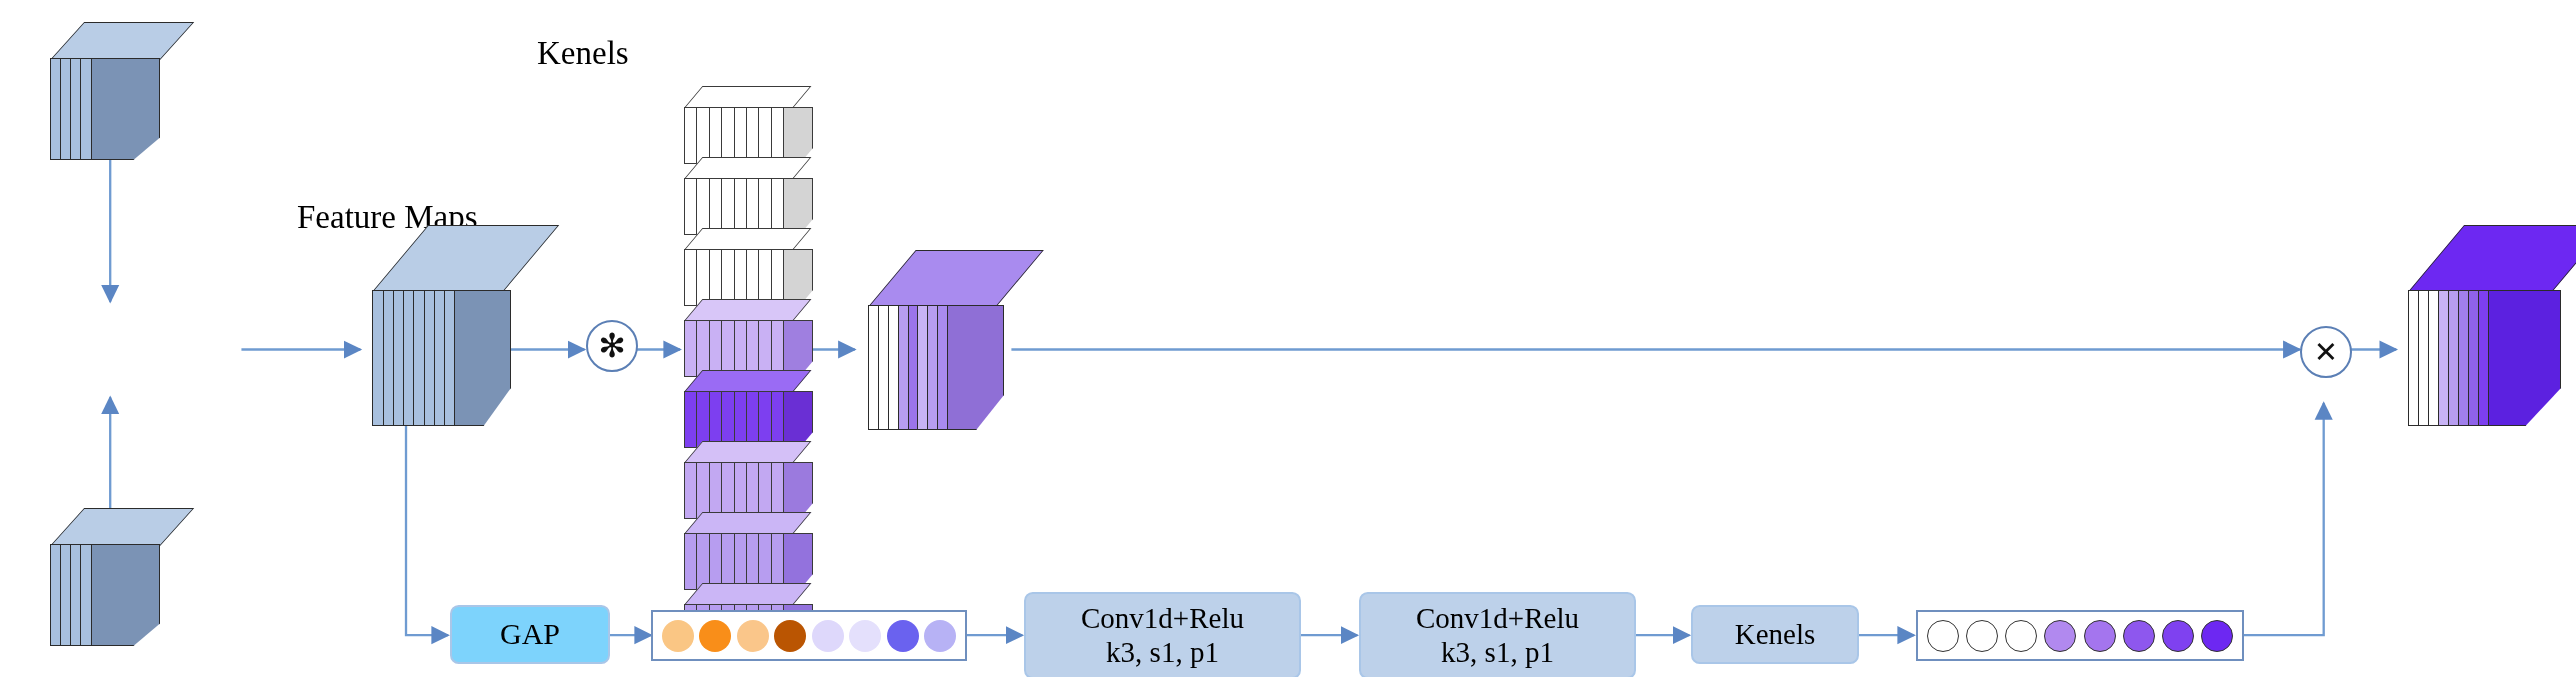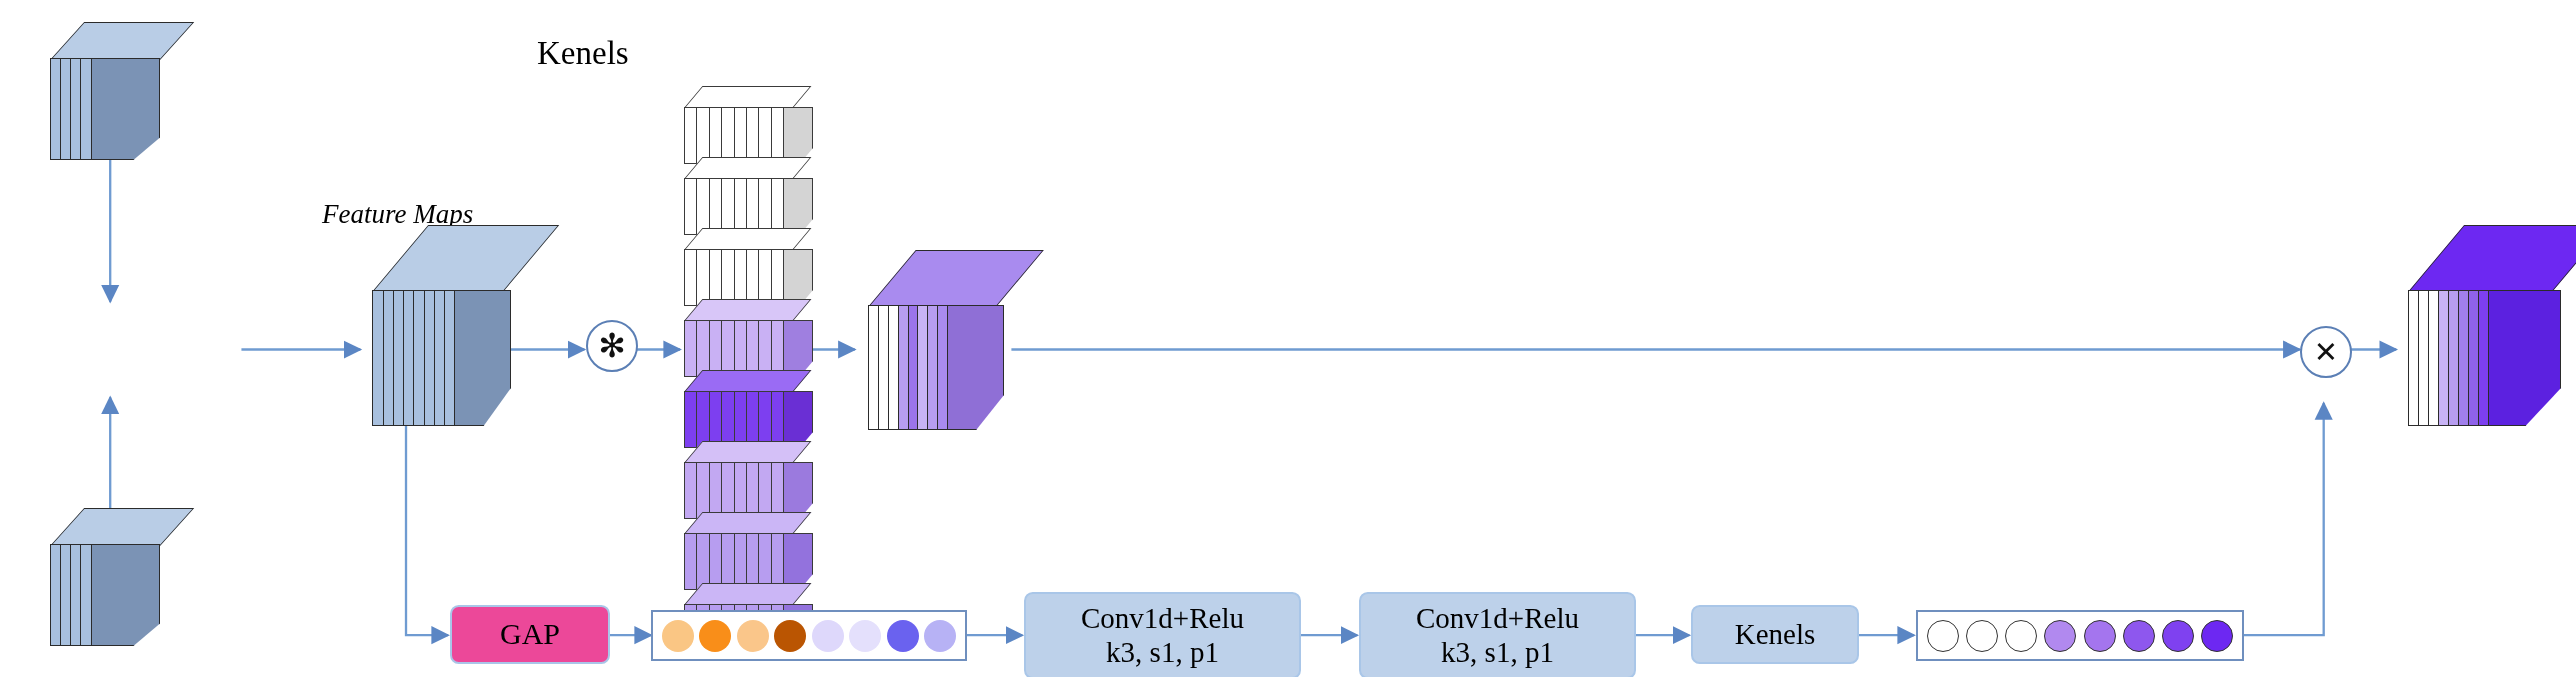--- a/index.html
+++ b/index.html
@@ -131,21 +131,21 @@
                 clip-path:polygon(0 0,100% 0,100% 78%,62% 100%,0 100%);"></div>
     <div class="front" style="left:11.6px;top:36px;width:42px;height:102px;background:#a8c0de;">
       <div class="sl" style="flex:1;background:#a8c0de;"></div>
       <div class="sl" style="flex:1;background:#a8c0de;"></div>
       <div class="sl" style="flex:1;background:#a8c0de;"></div>
       <div class="sl" style="flex:1;background:#a8c0de;"></div>
     </div>
   </div>
 
 
-  <div class="lbl" style="left:322px;top:199px;font-size:27px;font-style:italic;">Feature Maps</div>
+  <div class="lbl" style="left:297px;top:199px;font-size:33px;">Feature Maps</div>
 
   <div class="block" style="left:355px;top:225px;width:167px;height:203px;">
     <div class="top" style="left:17.4px;top:0;width:131px;height:67px;background:#b9cde6;
                 transform:skewX(-40deg);transform-origin:bottom left;"></div>
     <div class="side" style="left:99px;top:65px;width:57px;height:136px;background:#7b93b5;
                 clip-path:polygon(0 0,100% 0,100% 72%,52% 100%,0 100%);"></div>
     <div class="front" style="left:17.4px;top:65px;width:83px;height:136px;background:#a8c0de;">
       <div class="sl" style="flex:1;background:#a8c0de;"></div>
       <div class="sl" style="flex:1;background:#a8c0de;"></div>
       <div class="sl" style="flex:1;background:#a8c0de;"></div>
@@ -296,21 +296,21 @@
       <div class="sl" style="flex:1;background:#ffffff;"></div>
       <div class="sl" style="flex:1;background:#ffffff;"></div>
       <div class="sl" style="flex:1;background:#b79df0;"></div>
       <div class="sl" style="flex:1;background:#9b74ea;"></div>
       <div class="sl" style="flex:1;background:#c8b3f5;"></div>
       <div class="sl" style="flex:1;background:#b79df0;"></div>
       <div class="sl" style="flex:1;background:#a98bef;"></div>
     </div>
   </div>
 
-  <div class="pbox" style="left:450px;top:605px;width:160px;height:59px;background:#ec4899;font-size:30px;">
+  <div class="pbox" style="left:450px;top:605px;width:160px;height:59px;background:#7dd3fc;font-size:30px;">
     <span>GAP</span>
   </div>
 
   <div class="vec" style="left:651px;top:610px;width:316px;height:51px;padding:0 8.7px;">
     <div class="dot" style="width:32px;height:32px;background:#fac684;"></div>
     <div class="dot" style="width:32px;height:32px;background:#f98e19;"></div>
     <div class="dot" style="width:32px;height:32px;background:#fac68a;"></div>
     <div class="dot" style="width:32px;height:32px;background:#ba5502;"></div>
     <div class="dot" style="width:32px;height:32px;background:#ded8fb;"></div>
     <div class="dot" style="width:32px;height:32px;background:#e4e0fc;"></div>

